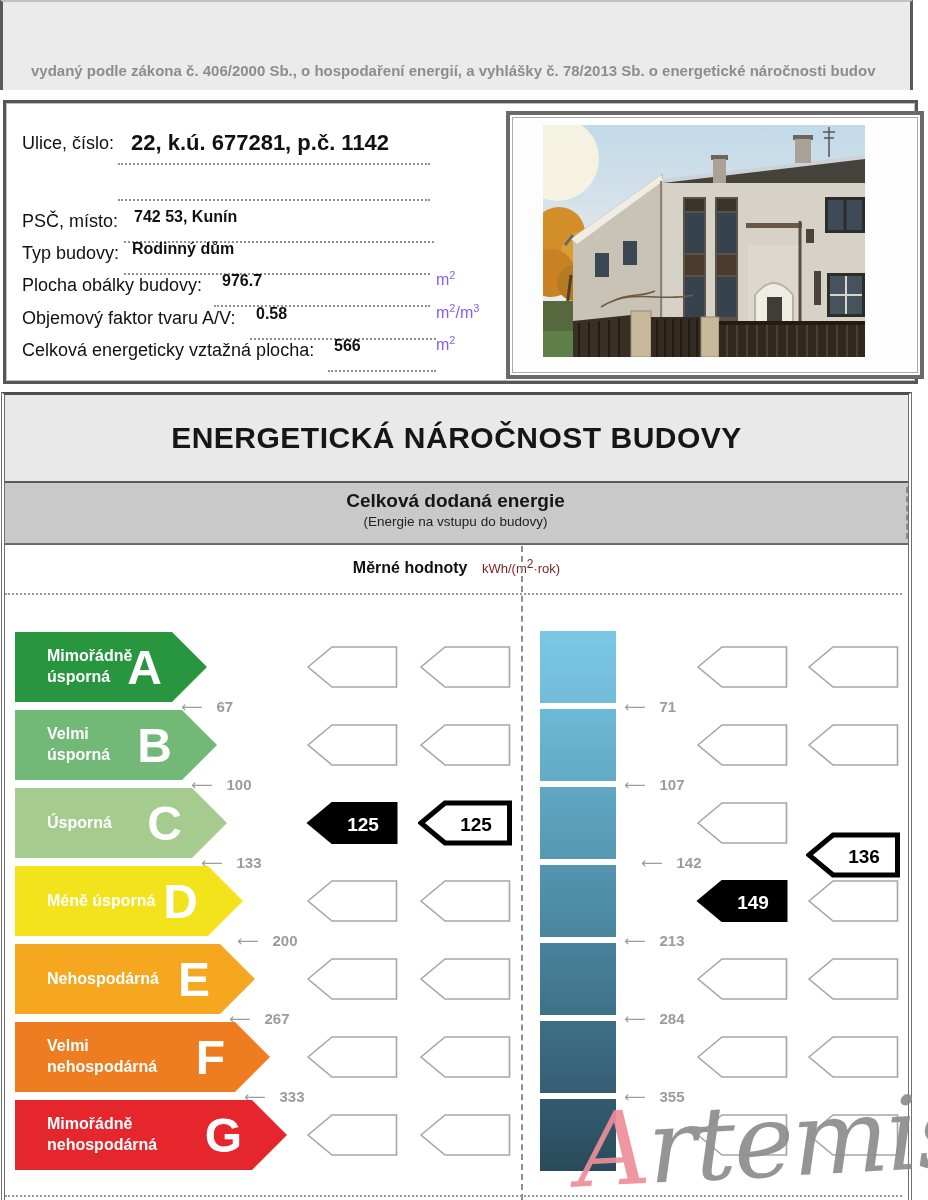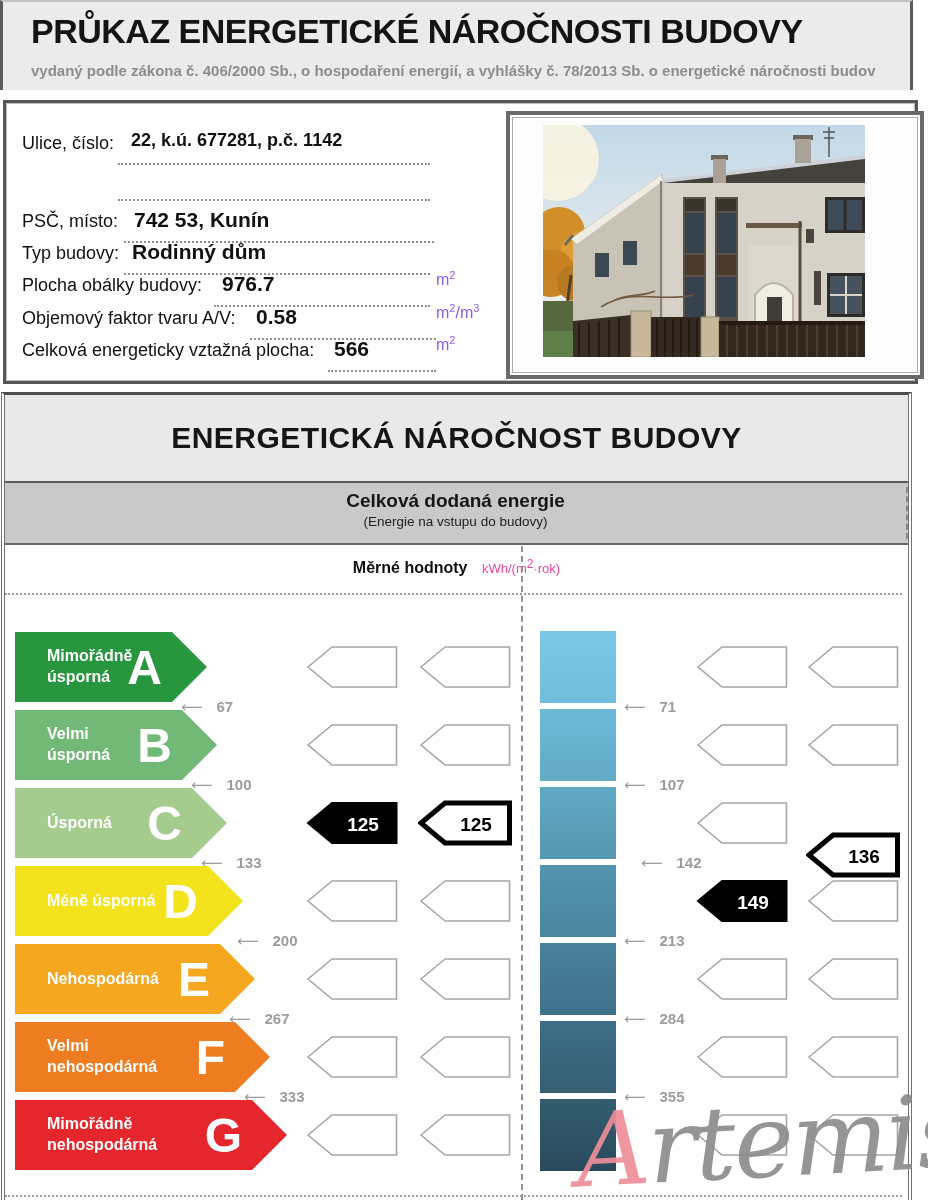--- a/index.html
+++ b/index.html
@@ -21,22 +21,22 @@
   #subtitle{
     position:absolute;left:28px;top:60px;width:870px;
     font-size:15px;font-weight:bold;color:#8d8d8d;white-space:nowrap;
   }
   
   #section1{
     left:3px;top:100px;width:909px;height:278px;background:#fff;
     border:3px solid #565656;box-shadow:inset 0 0 0 1px #bdbdbd;
   }
   .info-label{position:absolute;font-size:18px;color:#111;white-space:nowrap;}
-  .info-value{position:absolute;font-size:21px;font-weight:bold;color:#111;white-space:nowrap;}
-  .info-value.big{font-size:18px;}
+  .info-value{position:absolute;font-size:16px;font-weight:bold;color:#111;white-space:nowrap;}
+  .info-value.big{font-size:22px;}
   .dots{position:absolute;border-bottom:2px dotted #909090;height:0;}
   .info-unit{position:absolute;font-size:16px;color:#8b5cf6;}
   .info-unit sup{font-size:11px;}
   
   #photo-frame{
     left:500px;top:8px;width:410px;height:260px;
     border:4px solid #6a6a6a;background:#fdfdfd;box-shadow:inset 0 0 0 2px #fff, inset 0 0 0 3px #ababab;
   }
   #photo{position:absolute;left:33px;top:10px;width:322px;height:232px;}
   
@@ -47,21 +47,21 @@
   #s2-titleband{height:86px;background:#e9e9e9;border-bottom:2px solid #5a5a5a;
     display:flex;align-items:center;justify-content:center;}
   #s2-title{font-size:30px;font-weight:bold;color:#161616;letter-spacing:0.5px;}
   #colband{height:60px;background:#c9c9c9;border-bottom:2px solid #6a6a6a;display:flex;}
   .colhead{flex:1;text-align:center;padding-top:7px;}
   .colhead .ct{font-size:19px;font-weight:bold;color:#161616;}
   .colhead .cs{font-size:13.5px;color:#222;margin-top:2px;}
   #col-divider{width:0;border-left:2px dashed #8a8a8a;margin:4px 0;}
   #unitsrow{height:44px;background:#fff;text-align:center;padding-top:12px;}
   #units-label{font-size:16px;font-weight:bold;color:#111;}
-  #units-value{font-size:13px;color:#ec4899;margin-left:10px;}
+  #units-value{font-size:13px;color:#7f1d1d;margin-left:10px;}
   #units-value sup{font-size:12px;}
   
   #chart{left:0;top:0;width:928px;height:1200px;pointer-events:none;}
   .hdots{position:absolute;border-top:2px dotted #9a9a9a;height:0;}
   #center-dashed{position:absolute;left:521px;top:546px;height:654px;border-left:2px dashed #8f8f8f;}
   .band{position:absolute;}
   .band-label{position:absolute;left:32px;color:#fff;font-weight:bold;font-size:16px;line-height:21px;white-space:nowrap;}
   .band-letter{position:absolute;color:#fff;font-weight:bold;font-size:48px;text-align:right;width:70px;}
   .thr{position:absolute;white-space:nowrap;}
   .thr .ar{font-family:"DejaVu Sans",sans-serif;font-size:15px;color:#9c9c9c;}
@@ -72,21 +72,20 @@
   #watermark{
     position:absolute;left:576px;top:1078px;width:520px;
     font-family:"DejaVu Serif",serif;font-style:italic;font-size:102px;
     letter-spacing:-2px;transform:rotate(-3deg);opacity:0.92;white-space:nowrap;
   }
 </style>
 </head>
 <body>
 
 <div class="abs" id="header">
-  <div id="main-title">PRŮKAZ ENERGETICKÉ NÁROČNOSTI BUDOVY</div>
   <div id="subtitle">vydaný podle zákona č. 406/2000 Sb., o hospodaření energií, a vyhlášky č. 78/2013 Sb. o energetické náročnosti budov</div>
 </div>
 
 <div class="abs" id="section1">
   <div id="info-fields">
       <div class="info-label" style="left: 16px; top: 30px;">Ulice, číslo:</div>
       <div class="info-value big" style="left: 125px; top: 27px;">22, k.ú. 677281, p.č. 1142</div>
       <div class="dots" style="left: 112px; top: 60px; width: 312px;"></div>
       <div class="dots" style="left: 112px; top: 96px; width: 312px;"></div>
       <div class="info-label" style="left: 16px; top: 108px;">PSČ, místo:</div>

